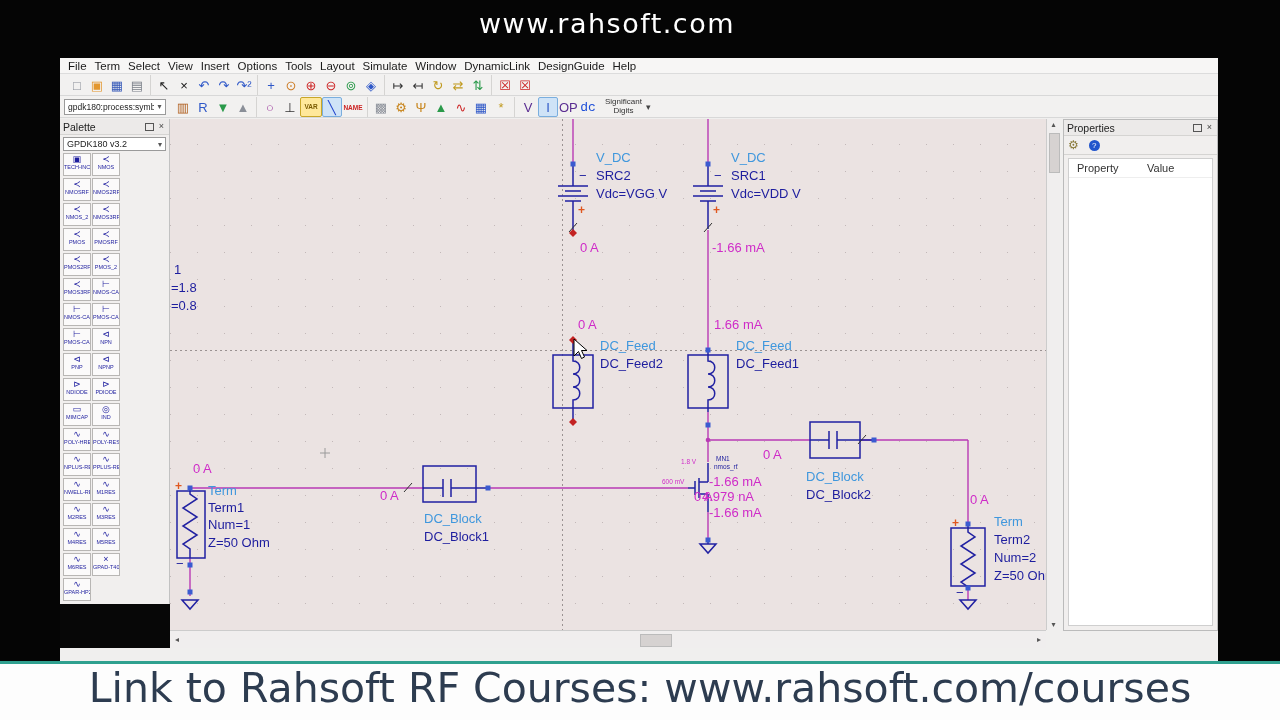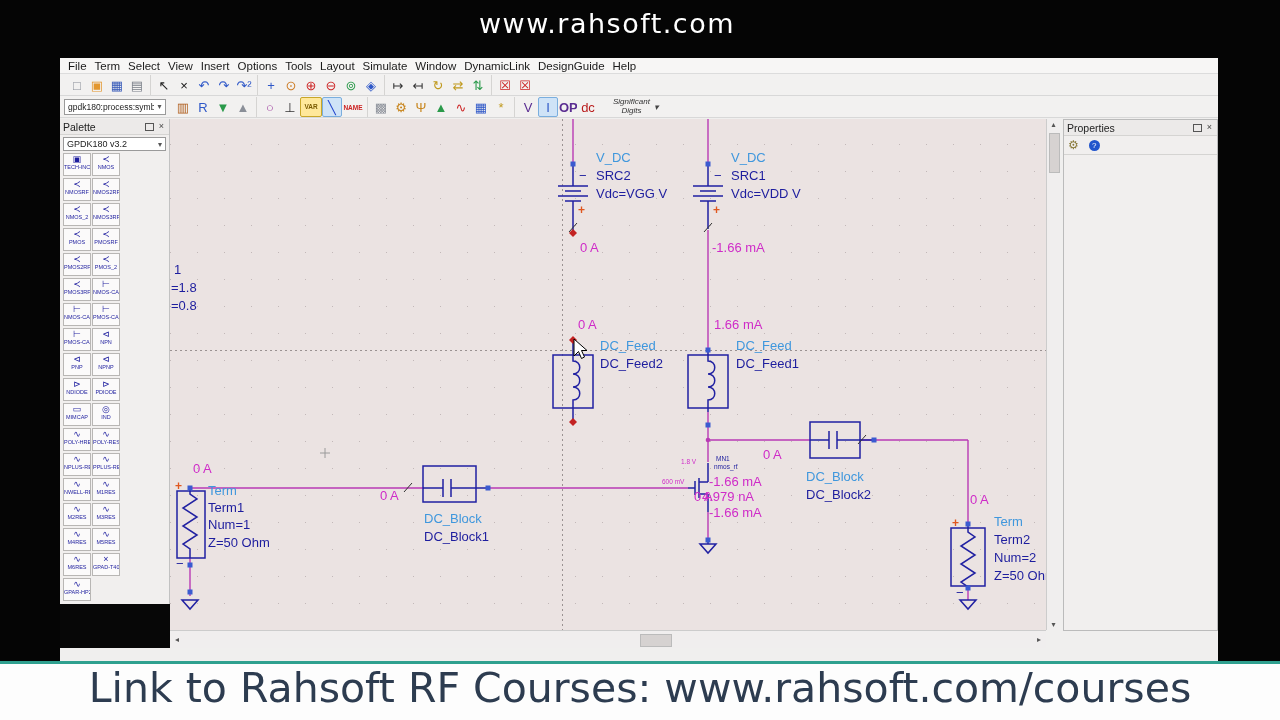--- a/index.html
+++ b/index.html
@@ -24,21 +24,21 @@
   #toolbar1{top:16px;} #toolbar2{top:38px;}
   .tgroup{display:flex;align-items:center;padding:0 3px;border-right:1px solid #d5d4d2;height:20px;}
   .tgroup:last-child{border-right:none;}
   .ticon{width:20px;height:20px;line-height:19px;text-align:center;font-size:13px;cursor:default;border:1px solid transparent;border-radius:2px;box-sizing:border-box;white-space:nowrap;overflow:hidden;}
   .ticon.hl{background:#cfe3f7;border-color:#7aaede;}
   .ticon.chip{font-size:6.5px;font-weight:bold;width:22px;}
   .ticon.chip.var{background:#ffe89a;border:1px solid #c8a72a;line-height:18px;}
   .combo{display:flex;align-items:center;background:#fff;border:1px solid #9a9a9a;height:16px;width:102px;margin-right:4px;box-sizing:border-box;}
   .combo span.val{flex:1;font-size:8.5px;padding-left:3px;color:#222;white-space:nowrap;overflow:hidden;}
   .combo .arr{width:11px;text-align:center;color:#555;font-size:8px;}
-  .sigdig{display:flex;align-items:center;margin-left:12px;font-style:italic;}
+  .sigdig{display:flex;align-items:center;margin-left:4px;}
   .sigdig .txt{font-size:8px;line-height:8.5px;color:#333;text-align:center;}
   .sigdig .arr{margin-left:4px;color:#444;font-size:9px;}
   
   #palette{position:absolute;left:0;top:61px;width:110px;height:485px;background:#f1efee;border-right:1px solid #c2c2c2;box-sizing:border-box;}
   .panel-head{height:15px;display:flex;align-items:center;padding:0 3px;font-size:10.5px;color:#222;background:#eceae9;border-bottom:1px solid #d5d4d2;}
   .panel-head .ttl{flex:1;}
   .winbtn{width:9px;height:9px;margin-left:3px;text-align:center;line-height:8px;font-size:9px;color:#444;cursor:default;}
   .winbtn.float{border:1px solid #555;width:7px;height:6px;}
   .kitsel{display:flex;align-items:center;background:#fff;border:1px solid #9a9a9a;height:14px;margin:2px 3px;box-sizing:border-box;}
   .kitsel .val{flex:1;font-size:9px;padding-left:3px;}
@@ -162,22 +162,22 @@
           <span class="ticon" style="color: rgb(200, 134, 30);">⚙</span>
           <span class="ticon" style="color: rgb(200, 134, 30);">Ψ</span>
           <span class="ticon" style="color: rgb(42, 154, 74);">▲</span>
           <span class="ticon" style="color: rgb(204, 34, 34);">∿</span>
           <span class="ticon" style="color: rgb(47, 88, 200);">▦</span>
           <span class="ticon" style="color: rgb(192, 154, 30);">*</span>
         </span>
         <span class="tgroup">
           <span class="ticon" style="color: rgb(90, 45, 145);">V</span>
           <span class="ticon hl" style="color: rgb(47, 88, 200);">I</span>
-          <span class="ticon" style="color: rgb(90, 45, 145); font-weight: bold;">OP</span>
-          <span class="ticon" style="color: #b91c1c;">dc</span>
+          <span class="ticon" style="color: rgb(90, 45, 145);">OP</span>
+          <span class="ticon" style="color: #1d4ed8; font-family: Liberation Mono, monospace;">dc</span>
         </span>
       </span>
     <div class="sigdig">
       <span class="txt">
         <span>Significant</span><br><span>Digits</span>
       </span>
       <span class="arr">▾</span>
     </div>
   </div>
 
@@ -483,20 +483,26 @@
   <div id="properties">
     <div class="panel-head">
       <span class="ttl">Properties</span>
       <span class="winbtn float"></span>
       <span class="winbtn">×</span>
     </div>
     <div id="prop-toolbar">
       <span class="gear">⚙</span>
       <span class="helpball">?</span>
     </div>
+    <div id="prop-table">
+      <div class="hdr">
+        <span class="c1">Property</span>
+        <span class="c2">Value</span>
+      </div>
+    </div>
   </div>
 
 </div>
 
 <div class="teal-line"></div>
 <div class="bottom-banner">
   <span>Link to Rahsoft RF Courses: www.rahsoft.com/courses</span>
 </div>
 
 </body></html>

